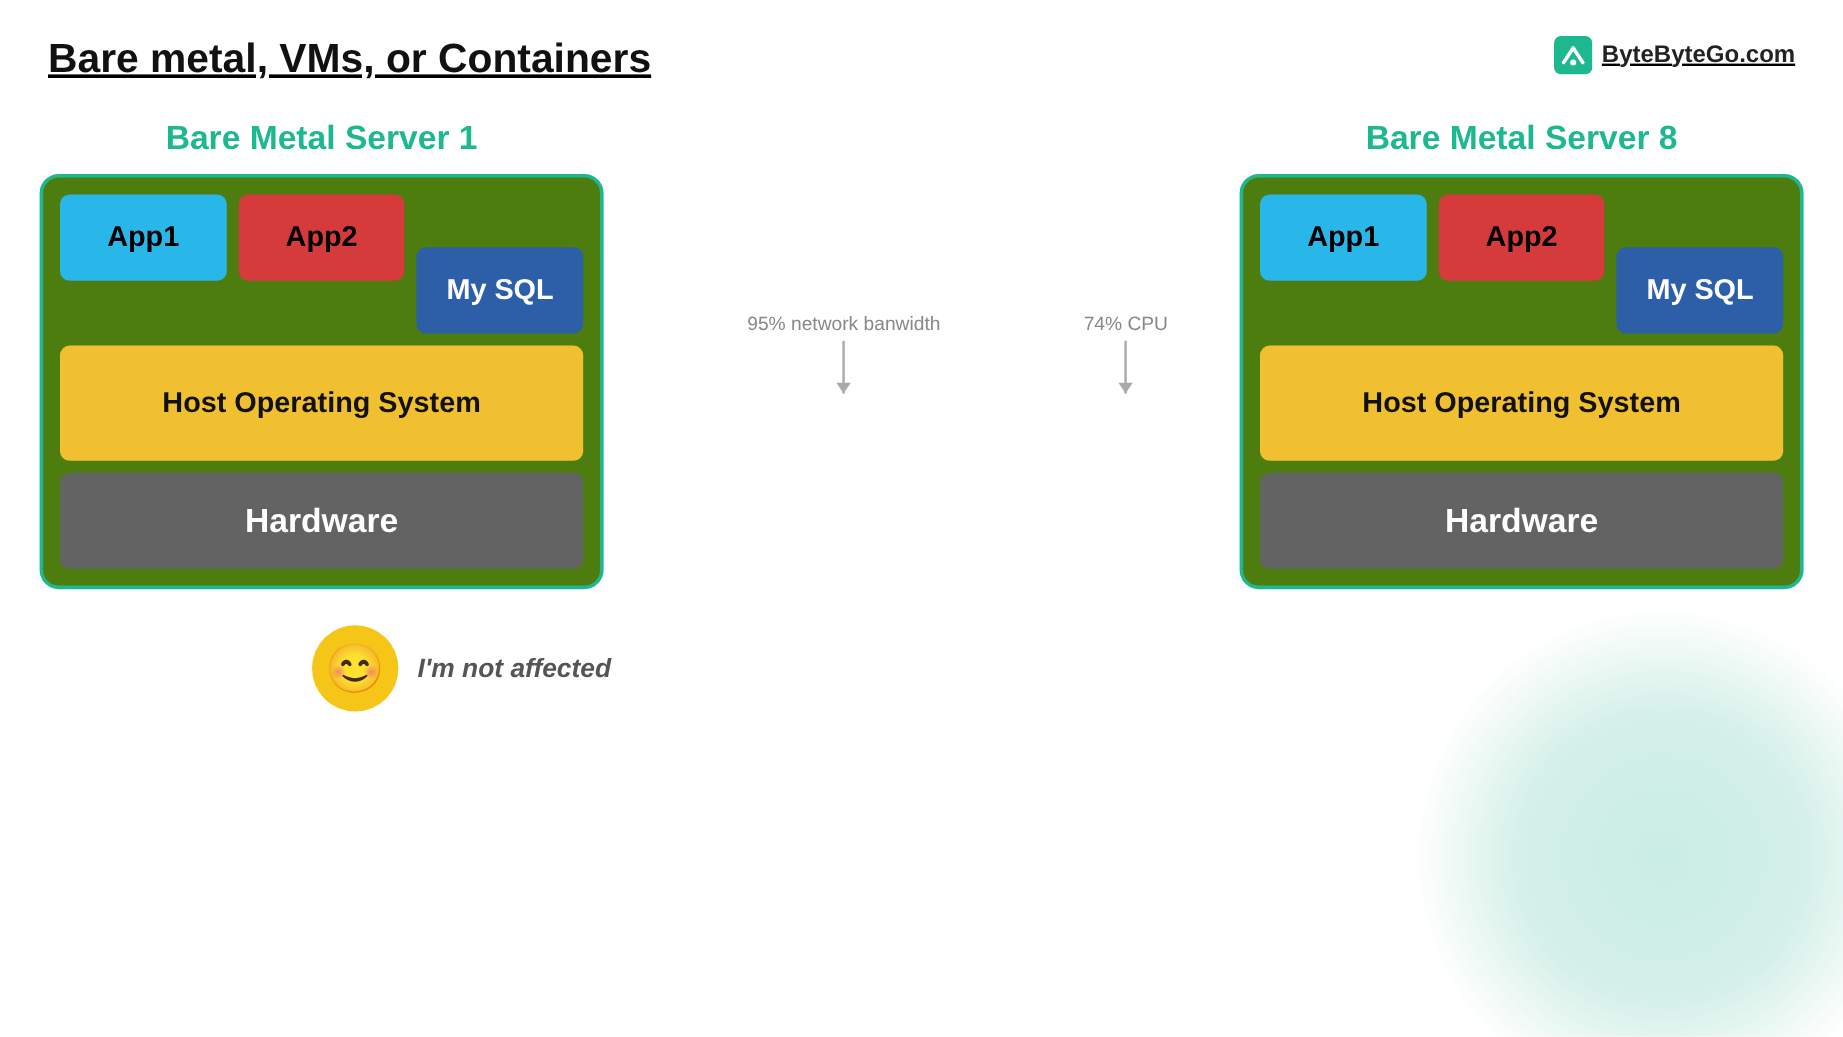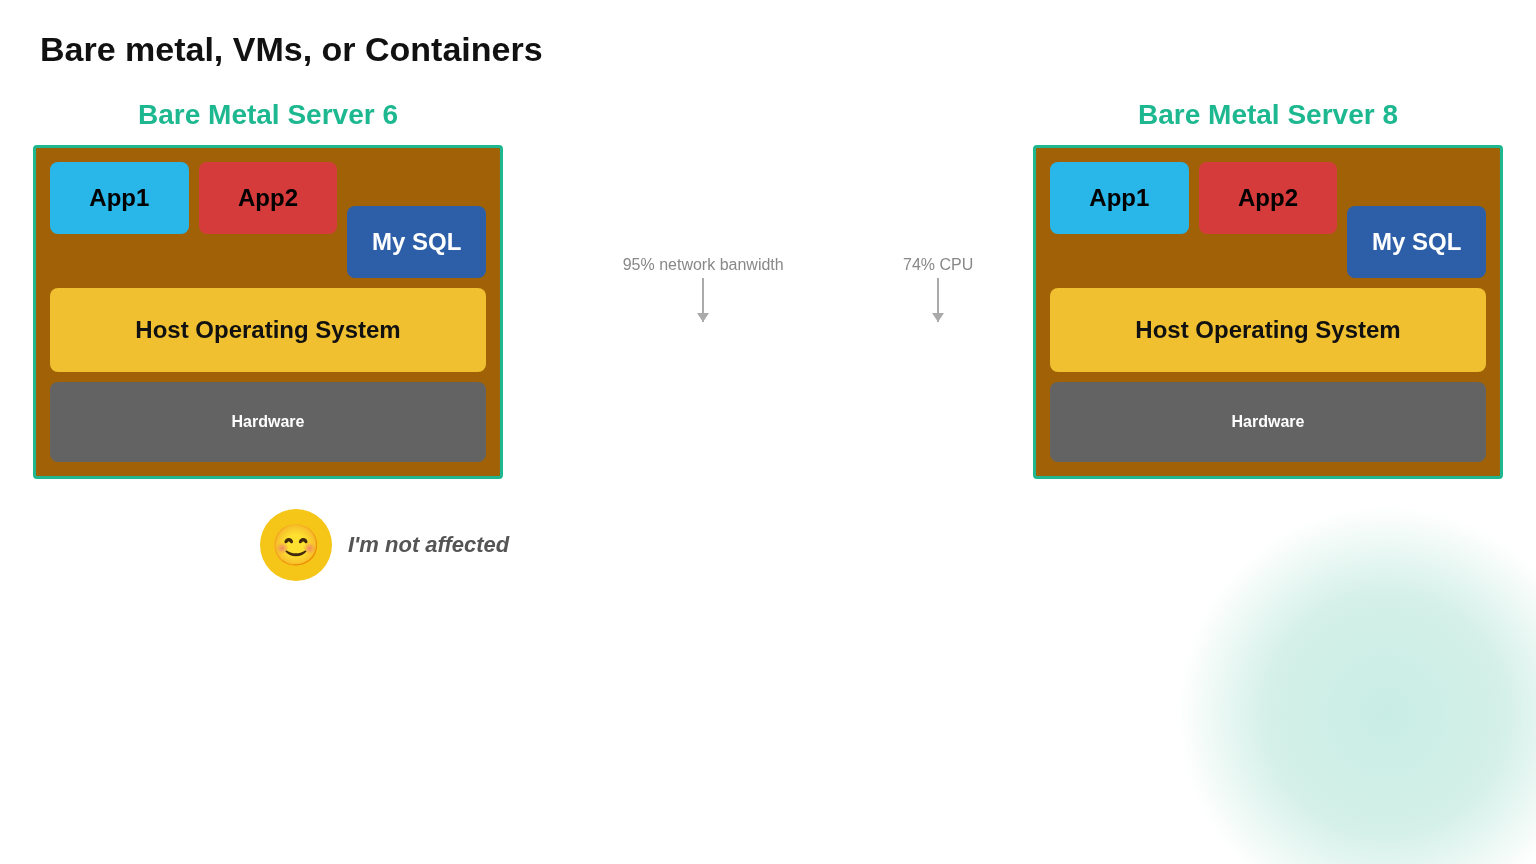--- a/index.html
+++ b/index.html
@@ -30,20 +30,21 @@
       z-index: 1;
       padding: 30px 40px;
     }
 
     
     .header {
       display: flex;
       justify-content: space-between;
       align-items: flex-start;
       margin-bottom: 30px;
+      text-decoration: underline;
     }
 
     .page-title {
       font-size: 34px;
       font-weight: 800;
       color: #111111;
     }
 
     .brand-logo {
       display: flex;
@@ -77,24 +78,24 @@
 
     .server-title {
       font-size: 28px;
       font-weight: 800;
       color: #1db890;
       margin-bottom: 14px;
     }
 
     .server-box {
       border: 3px solid #1db890;
-      border-radius: 4px;
+      border-radius: 16px;
       padding: 14px;
       width: 470px;
-      background: #a16207;
+      background: #4d7c0f;
     }
 
     
     .apps-row {
       display: flex;
       gap: 10px;
       margin-bottom: 10px;
     }
 
     .app-tile {
@@ -110,39 +111,39 @@
     }
 
     .app-cyan { background: #29b6e8; }
     .app-red  { background: #d63b3b; color: #000000; }
     .app-blue { background: #2c5fa8; color: #ffffff; margin-top: 44px; }
 
     
     .os-layer {
       background: #f0c030;
       border-radius: 8px;
-      height: 84px;
+      height: 96px;
       display: flex;
       align-items: center;
       justify-content: center;
       font-size: 24px;
       font-weight: 800;
       color: #111111;
       margin-bottom: 10px;
     }
 
     
     .hw-layer {
       background: #636363;
       border-radius: 8px;
       height: 80px;
       display: flex;
       align-items: center;
       justify-content: center;
-      font-size: 16px;
+      font-size: 28px;
       font-weight: 600;
       color: #ffffff;
     }
 
     
     .server2-wrapper {
       display: flex;
       flex-direction: row;
       align-items: center;
     }
@@ -214,26 +215,34 @@
   </style>
 </head>
 <body>
 
 <div class="bg-shape"></div>
 
 <div class="page-content">
 
   <div class="header">
     <h1 class="page-title">Bare metal, VMs, or Containers</h1>
+    <div class="brand-logo">
+      <svg class="brand-icon" viewBox="0 0 32 32" fill="none" xmlns="http://www.w3.org/2000/svg">
+        <rect width="32" height="32" rx="6" fill="#1db890"></rect>
+        <path d="M8 22 L16 10 L24 22" stroke="white" stroke-width="3" stroke-linecap="round" stroke-linejoin="round" fill="none"></path>
+        <circle cx="16" cy="22" r="2.5" fill="white"></circle>
+      </svg>
+      <span>ByteByteGo.com</span>
+    </div>
   </div>
 
   <div class="servers-row">
 
     <div class="server-block">
-      <div class="server-title">Bare Metal Server 6</div>
+      <div class="server-title">Bare Metal Server 1</div>
       <div class="server-box">
         <div class="apps-row">
           <div class="app-tile app-cyan">App1</div>
           <div class="app-tile app-red">App2</div>
           <div class="app-tile app-blue">My SQL</div>
         </div>
         <div class="os-layer">Host Operating System</div>
         <div class="hw-layer">Hardware</div>
       </div>
     </div>

